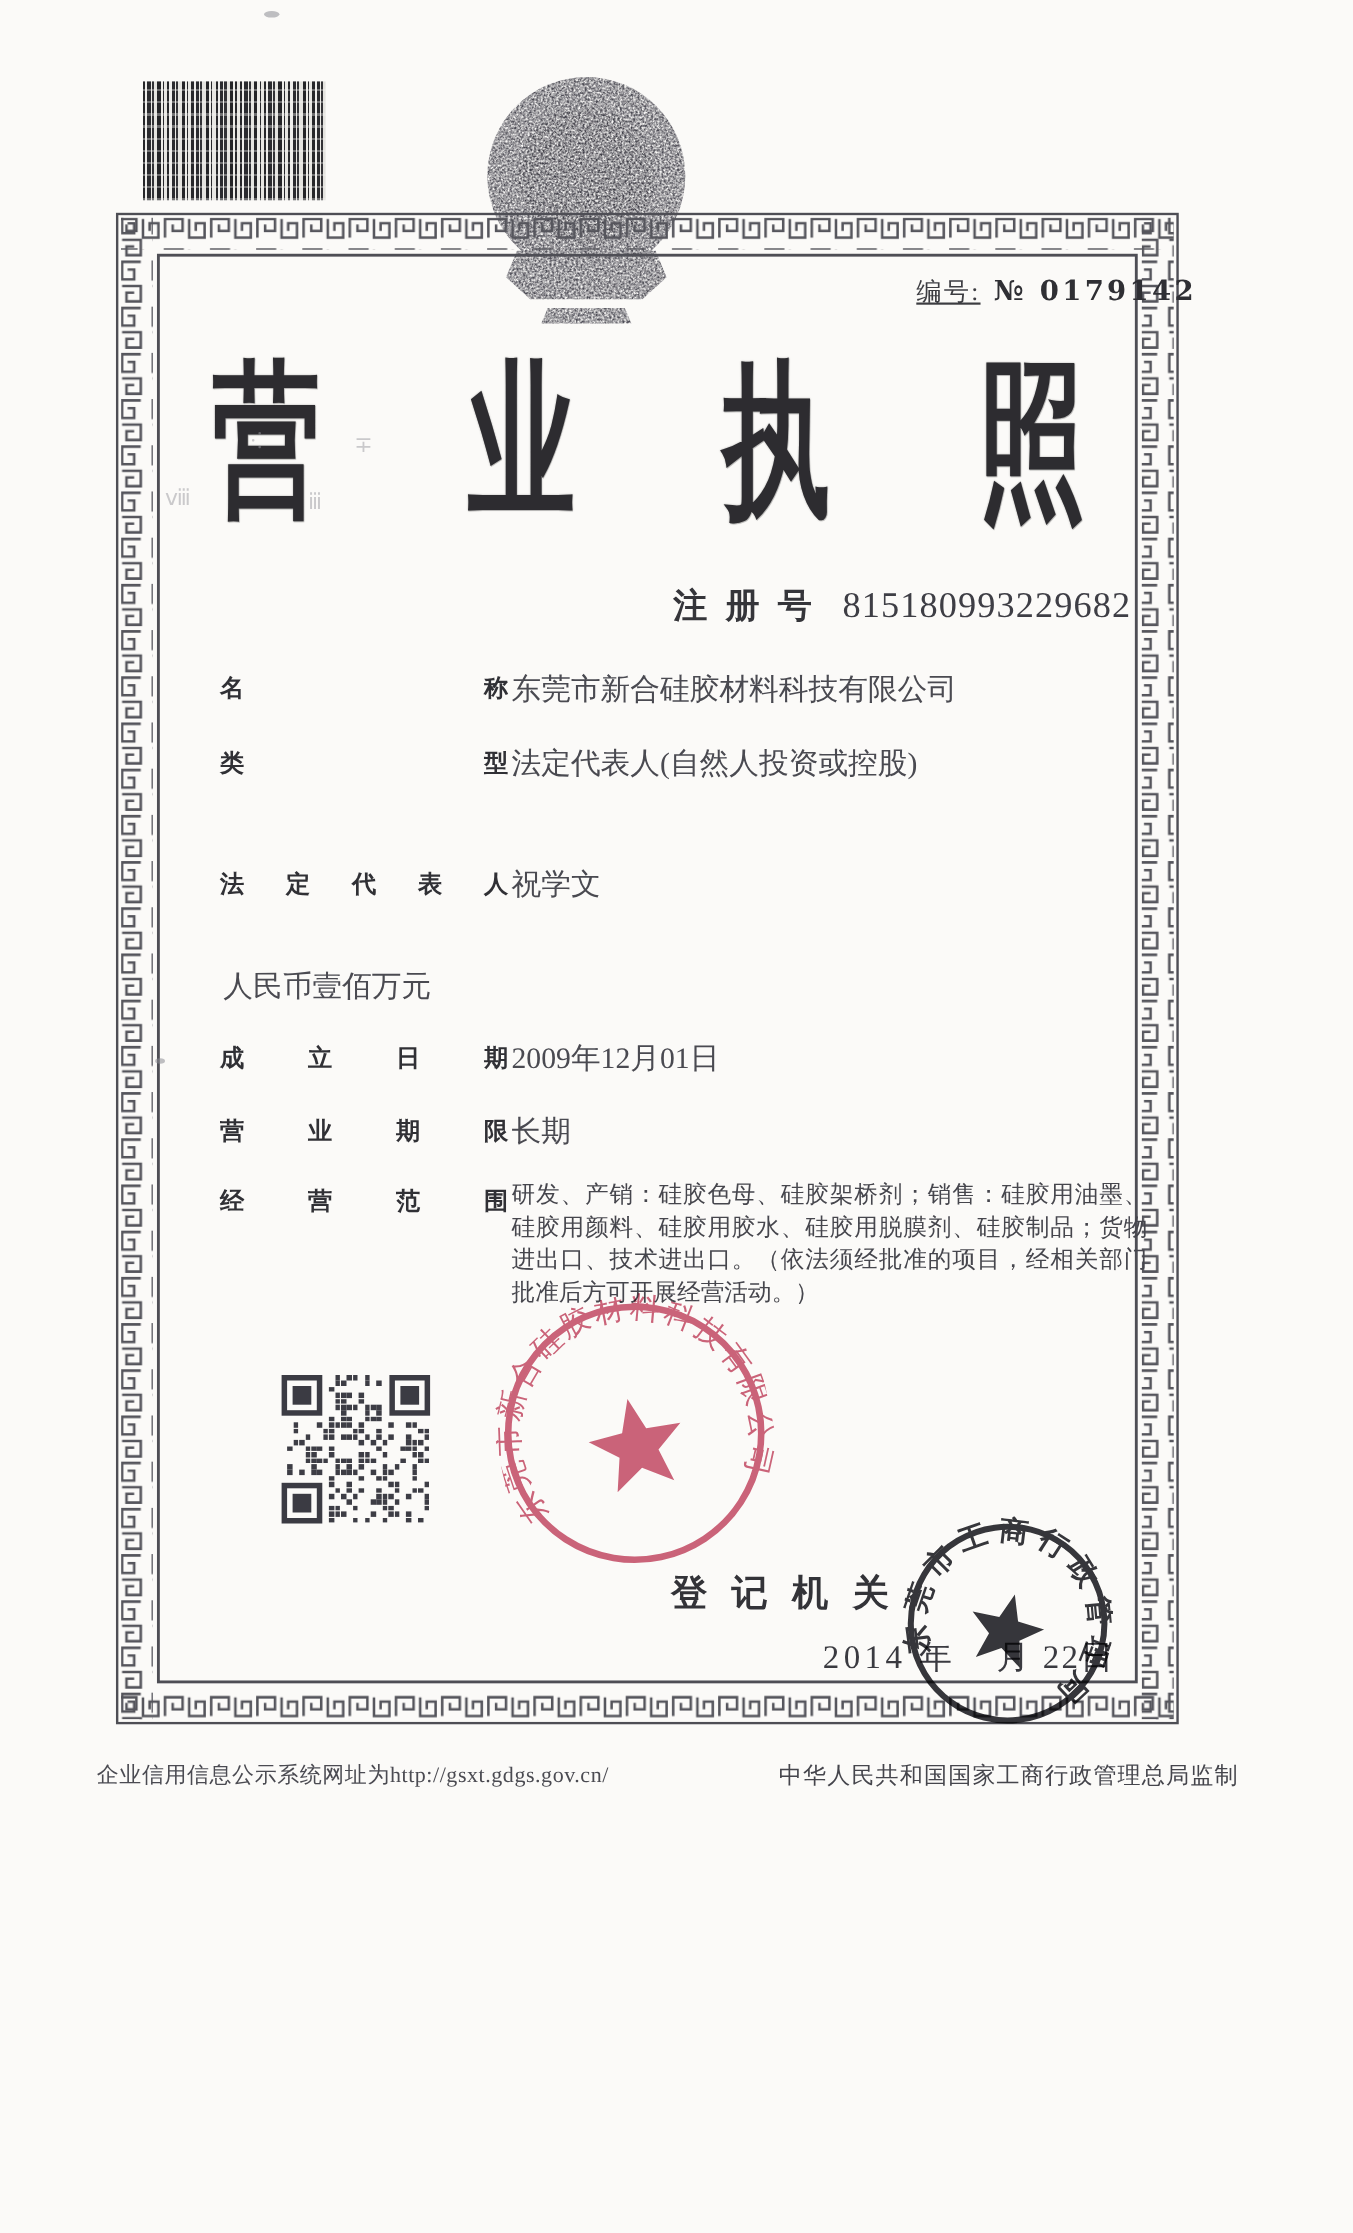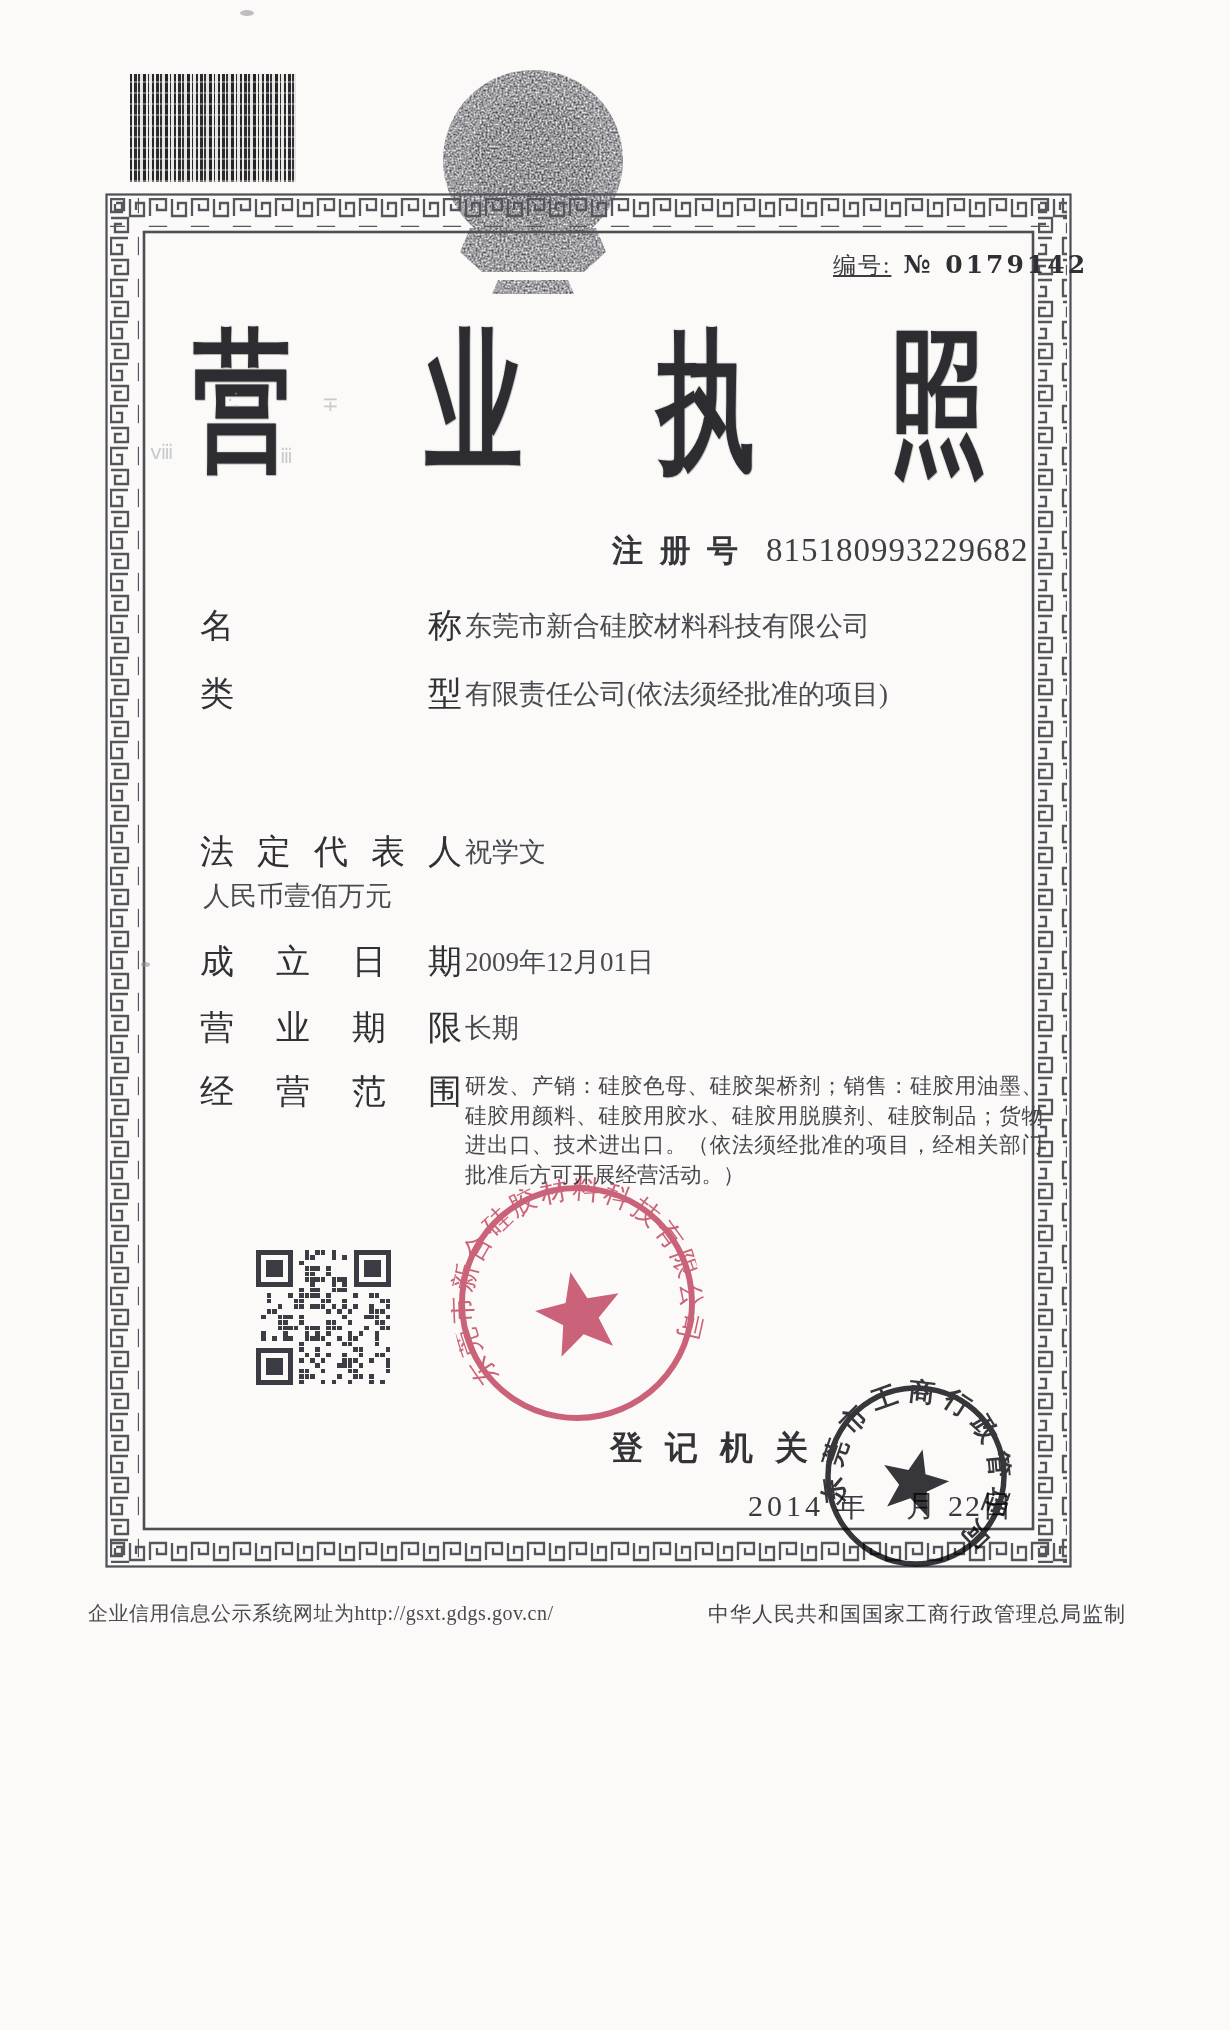--- a/index.html
+++ b/index.html
@@ -31,23 +31,23 @@
     font-size:152px;line-height:158px;color:#2d2c30;transform:scaleX(.64);transform-origin:center;
     text-shadow:0 0 2px rgba(40,40,40,.45), 1px 1px 0 rgba(60,60,60,.25);}
 
   
   .regno{position:absolute;left:612px;top:530px;display:flex;align-items:baseline;}
   .regno .lbl{width:126px;font-size:31px;font-weight:600;color:#35353a;text-align:justify;text-align-last:justify;}
   .regno .val{margin-left:28px;font-size:33px;color:#3e3e45;letter-spacing:1px;}
 
   
   .row{position:absolute;left:200px;width:845px;display:flex;align-items:flex-start;}
-  .row .lbl{flex:0 0 262px;font-size:34px;font-weight:400;color:#303035;text-align:justify;text-align-last:justify;line-height:40px;}
+  .row .lbl{flex:0 0 262px;font-size:22px;font-weight:700;color:#303035;text-align:justify;text-align-last:justify;line-height:40px;}
   .row .val{margin-left:3px;font-size:27px;color:#4a4a51;line-height:40px;white-space:nowrap;}
-  .row-1{top:606px;} .row-2{top:674px;} .row-3{top:742px;} .row-4{top:832px;}
+  .row-1{top:606px;} .row-2{top:674px;} .row-3{top:742px;} .row-4{top:784px;}
   .row-5{top:876px;} .row-6{top:942px;} .row-7{top:1008px;} .row-8{top:1072px;}
   .row-3 .val{font-size:28.5px;letter-spacing:.5px;}
   .row-8 .val{white-space:normal;width:578px;font-size:21.5px;line-height:29.5px;text-align:justify;color:#46464d;}
 
   
   .qr{position:absolute;left:256px;top:1250px;width:135px;height:135px;}
   .qr .cell{position:absolute;background:#3d3d45;}
   .qr-finder{position:absolute;width:37px;height:37px;border:5.5px solid #3b3b43;box-sizing:border-box;}
   .qr-finder::after{content:"";position:absolute;inset:5px;background:#3b3b43;}
   .qr-finder.tl{left:0;top:0;} .qr-finder.tr{right:0;top:0;} .qr-finder.bl{left:0;bottom:0;}
@@ -135,21 +135,21 @@
     <span class="lbl">注册号</span>
     <span class="val">815180993229682</span>
   </div>
 
   <div class="row row-1">
     <span class="lbl">名称</span>
     <span class="val">东莞市新合硅胶材料科技有限公司</span>
   </div>
   <div class="row row-2">
     <span class="lbl">类型</span>
-    <span class="val">有限责任公司(依法须经批准的项目)</span>
+    <span class="val">法定代表人(自然人投资或控股)</span>
   </div>
   <div class="row row-3">
   </div>
   <div class="row row-4">
     <span class="lbl">法定代表人</span>
     <span class="val">祝学文</span>
   </div>
   <div class="row row-5">
     <span class="val">人民币壹佰万元</span>
   </div>

